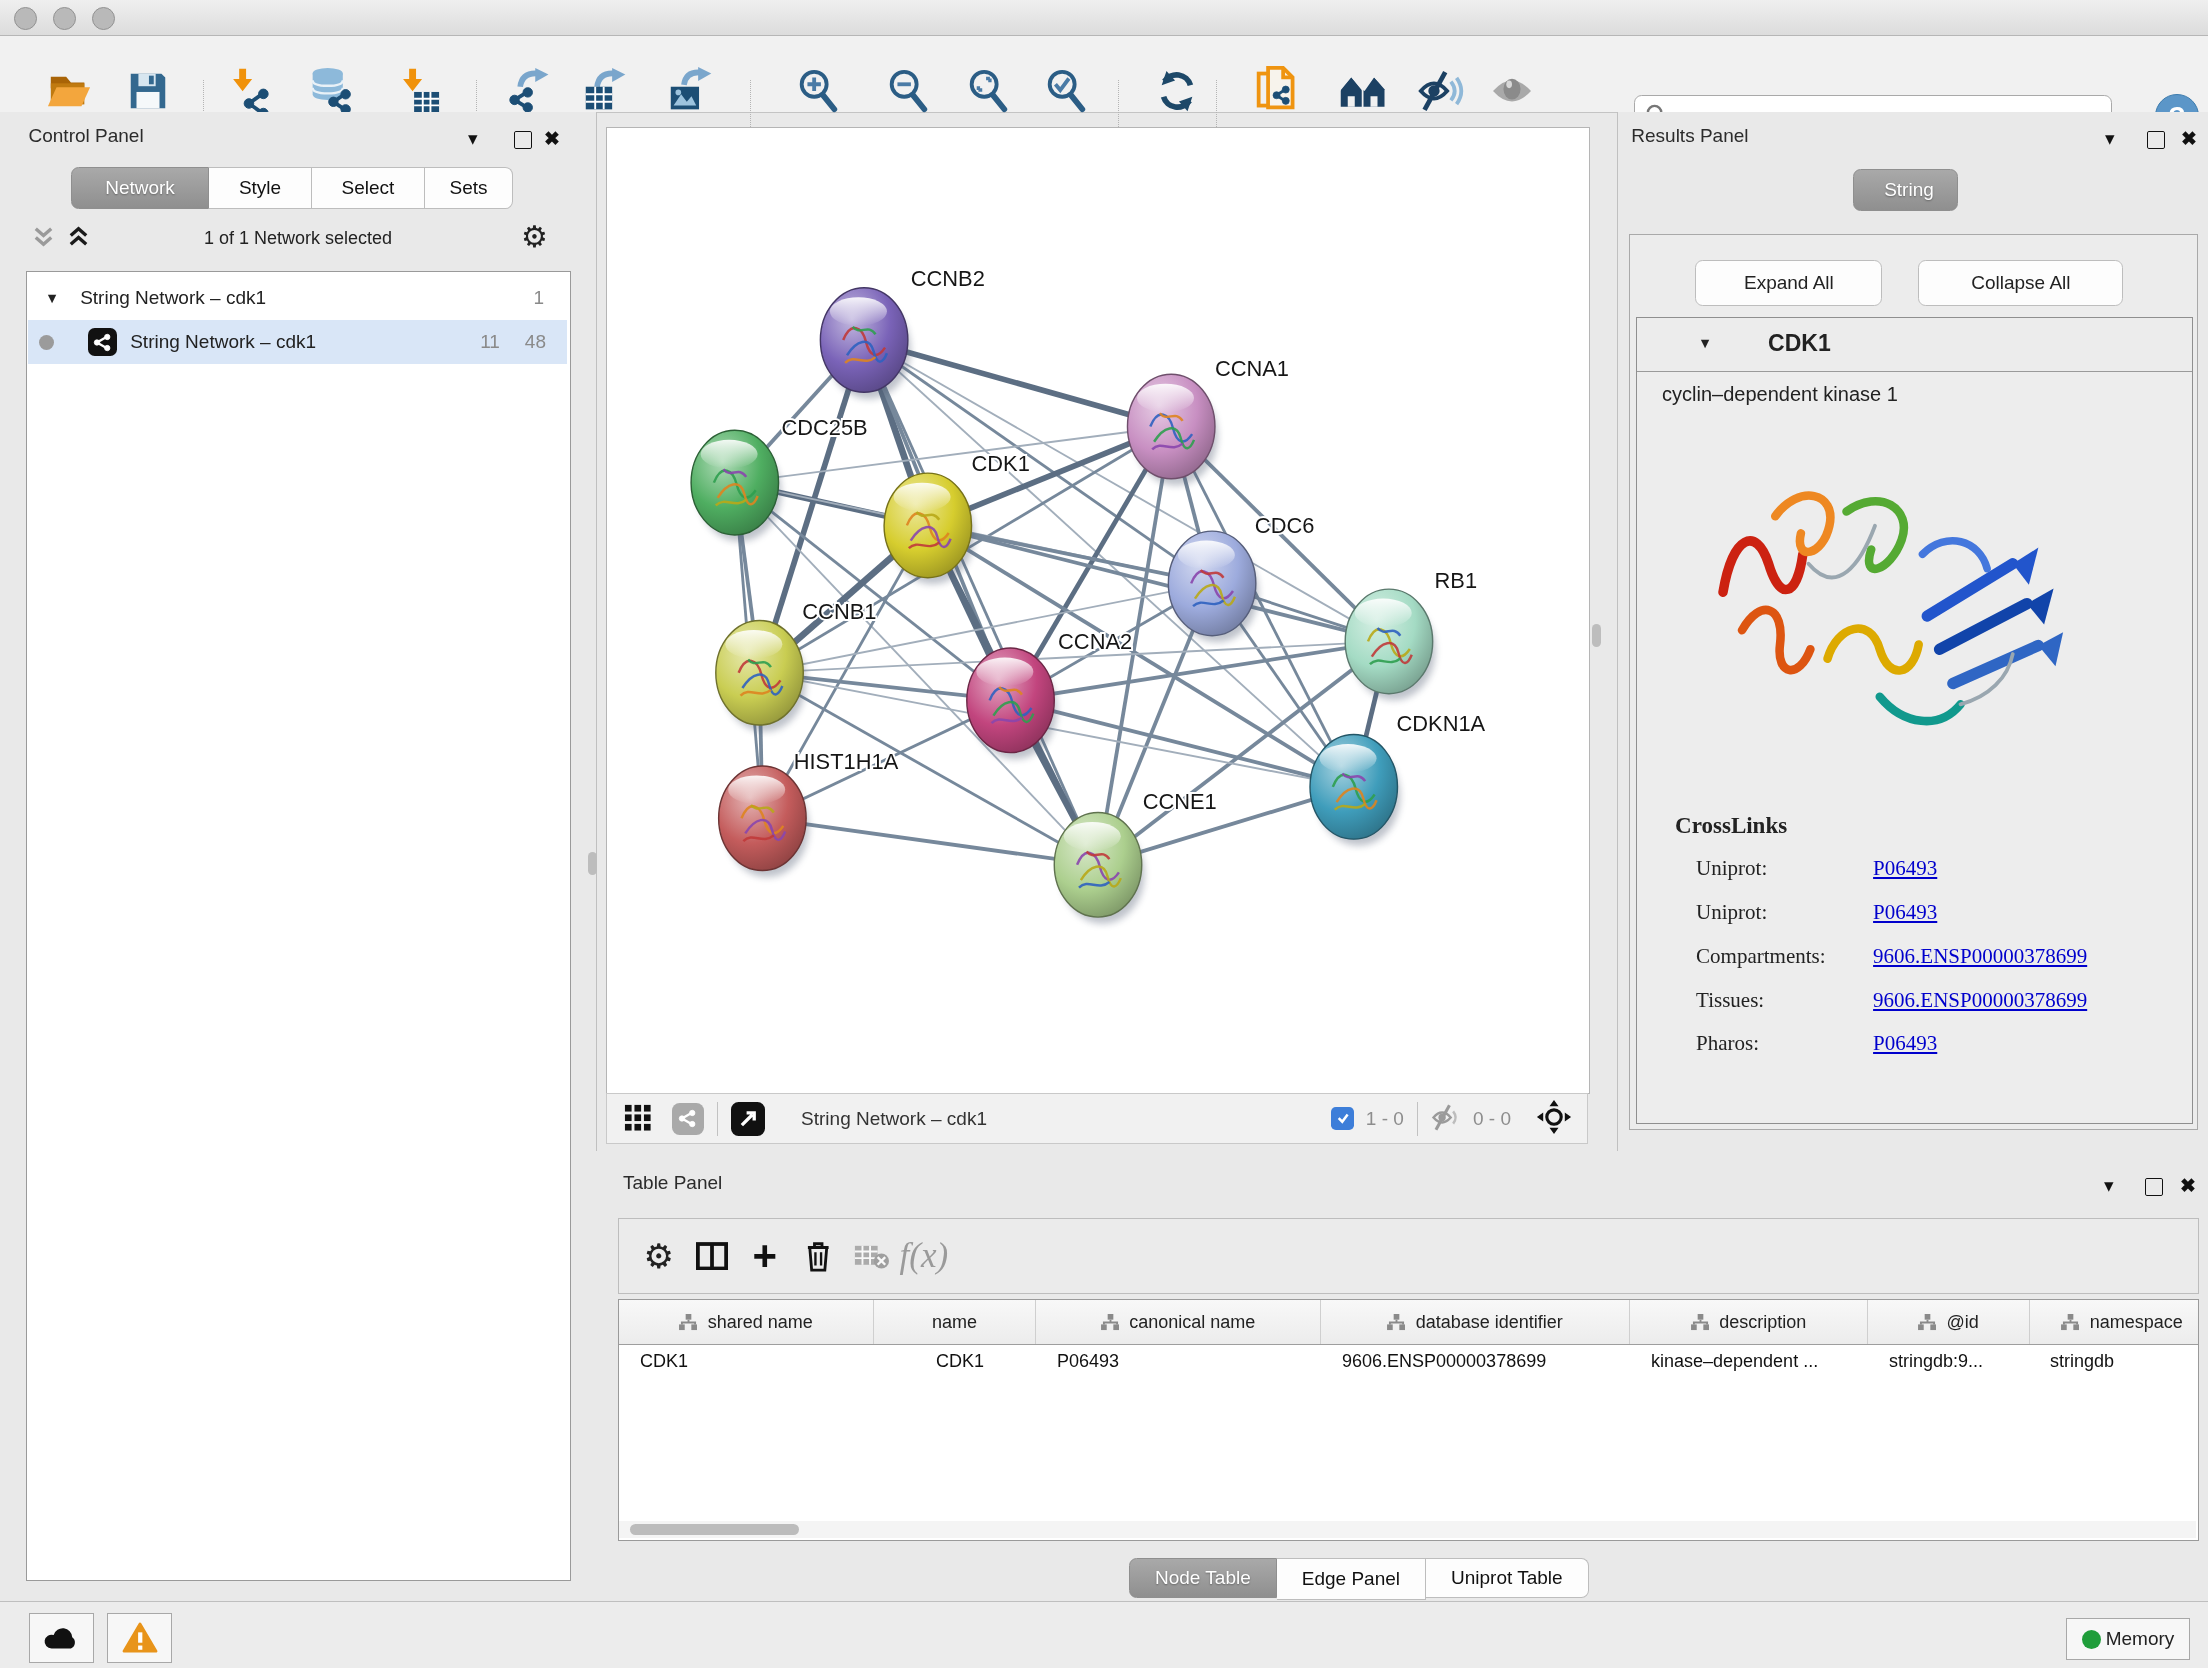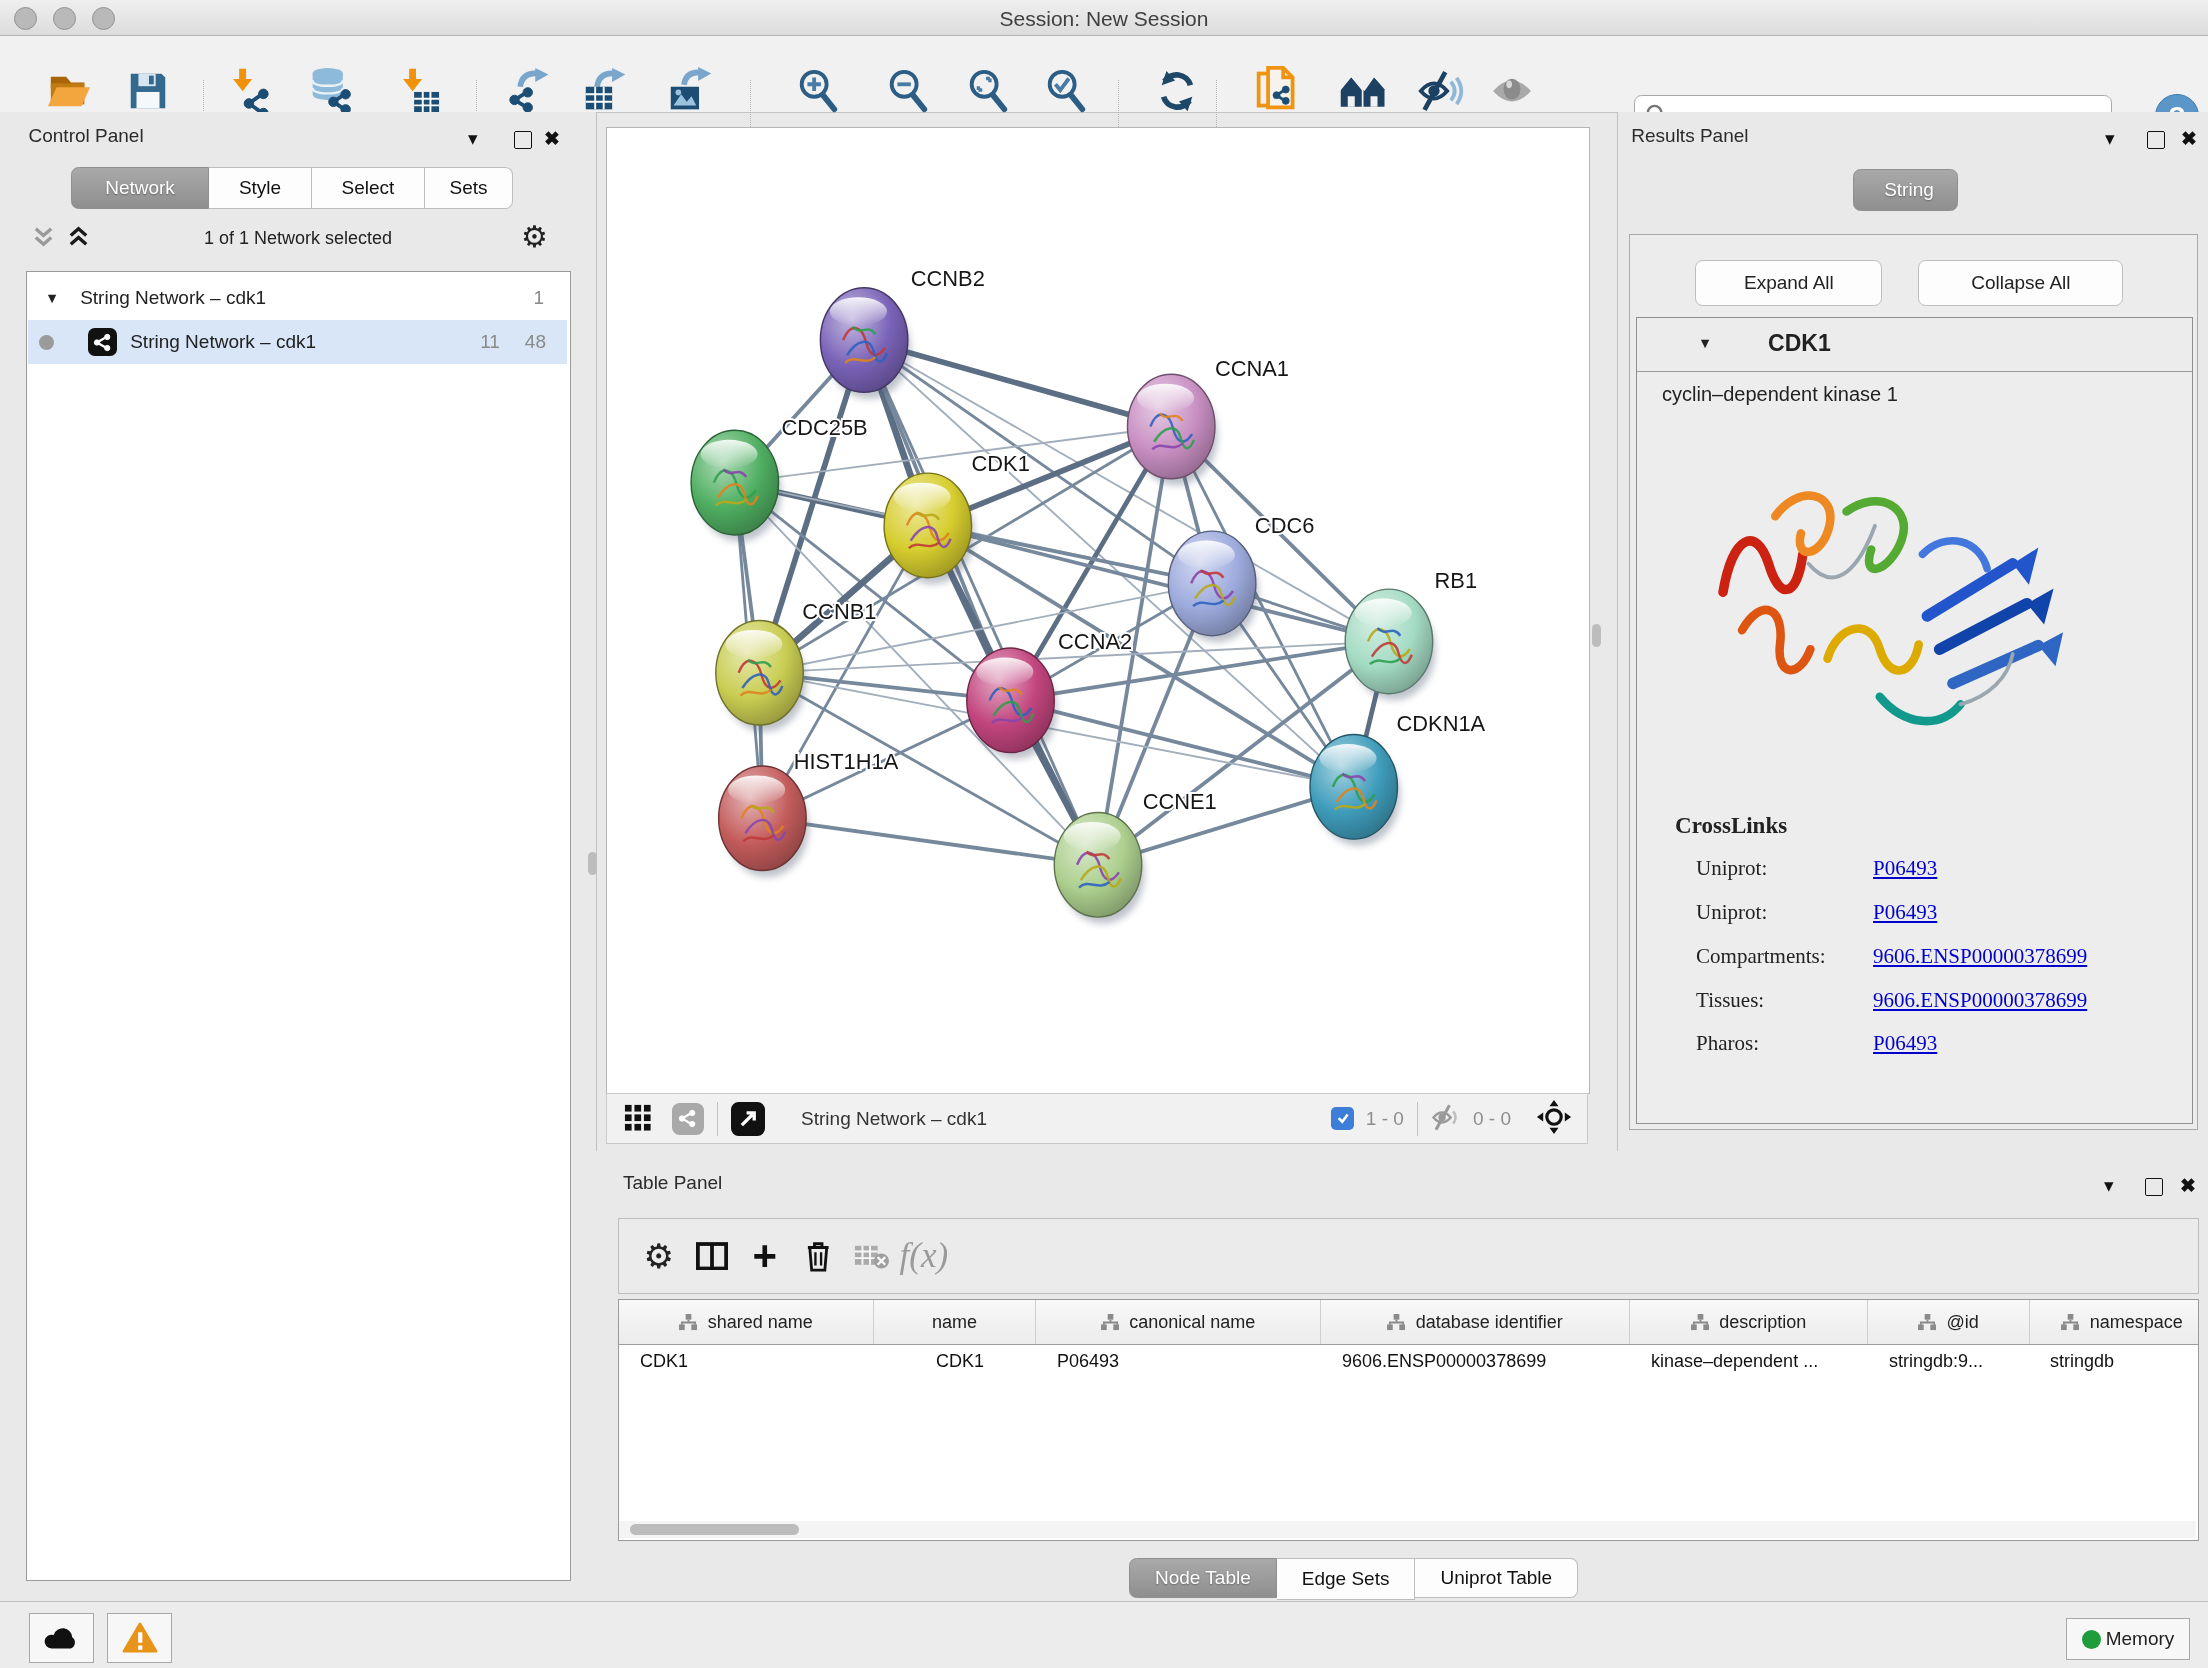--- a/index.html
+++ b/index.html
@@ -67,21 +67,20 @@
   .membtn{left:2066px;top:16px;width:122px;height:40px;background:#f7f7f7;border:1px solid #a8a8a8;display:flex;align-items:center;justify-content:center;gap:5px;font-size:19px;cursor:pointer;}
   .gdot{width:19px;height:19px;border-radius:50%;background:#1f9d3a;}
 </style>
 </head>
 <body>
 
 <div class="abs titlebar">
   <div class="abs tl-dot" style="left:14.3px"></div>
   <div class="abs tl-dot" style="left:53px"></div>
   <div class="abs tl-dot" style="left:92px"></div>
-  <div class="abs win-title">Session: New Session</div>
 </div>
 
 <div class="abs toolbar">
   <div class="abs tbtn" style="left:69px">
     <svg width="46" height="46" viewBox="0 0 48 48">
       <path d="M5 9 h16 l5 6 h14 v6 H5z" fill="#a96407"></path>
       <rect x="5" y="16" width="35" height="22" fill="#c07a10"></rect>
       <path d="M2 40 L11 20 H46 L37 40 Z" fill="#f3a63d"></path>
     </svg>
   </div>
@@ -748,21 +747,21 @@
         <div class="td" style="left: 1270px;">stringdb:9...</div>
         <div class="td" style="left: 1431px;">stringdb</div>
       </div>
     <div class="abs hscroll">
       <div class="abs hthumb"></div>
     </div>
   </div>
 
   <div class="abs btabs" style="left:533px">
     <div class="btab active tab first">Node Table</div>
-    <div class="btab">Edge Sets</div>
+    <div class="btab">Edge Panel</div>
     <div class="btab tab last" style="border-left:none">Uniprot Table</div>
   </div>
 </div>
 
 <div class="abs statusbar">
   <div class="abs sbtn" style="left:28.5px">
     <svg width="38" height="28.5" viewBox="0 0 44 32">
       <path d="M11 29 a8 8 0 1 1 2.5-15.6 A11 11 0 0 1 35 16 a7.5 7.5 0 0 1-1.5 13z" fill="#111"></path>
     </svg>
   </div>

